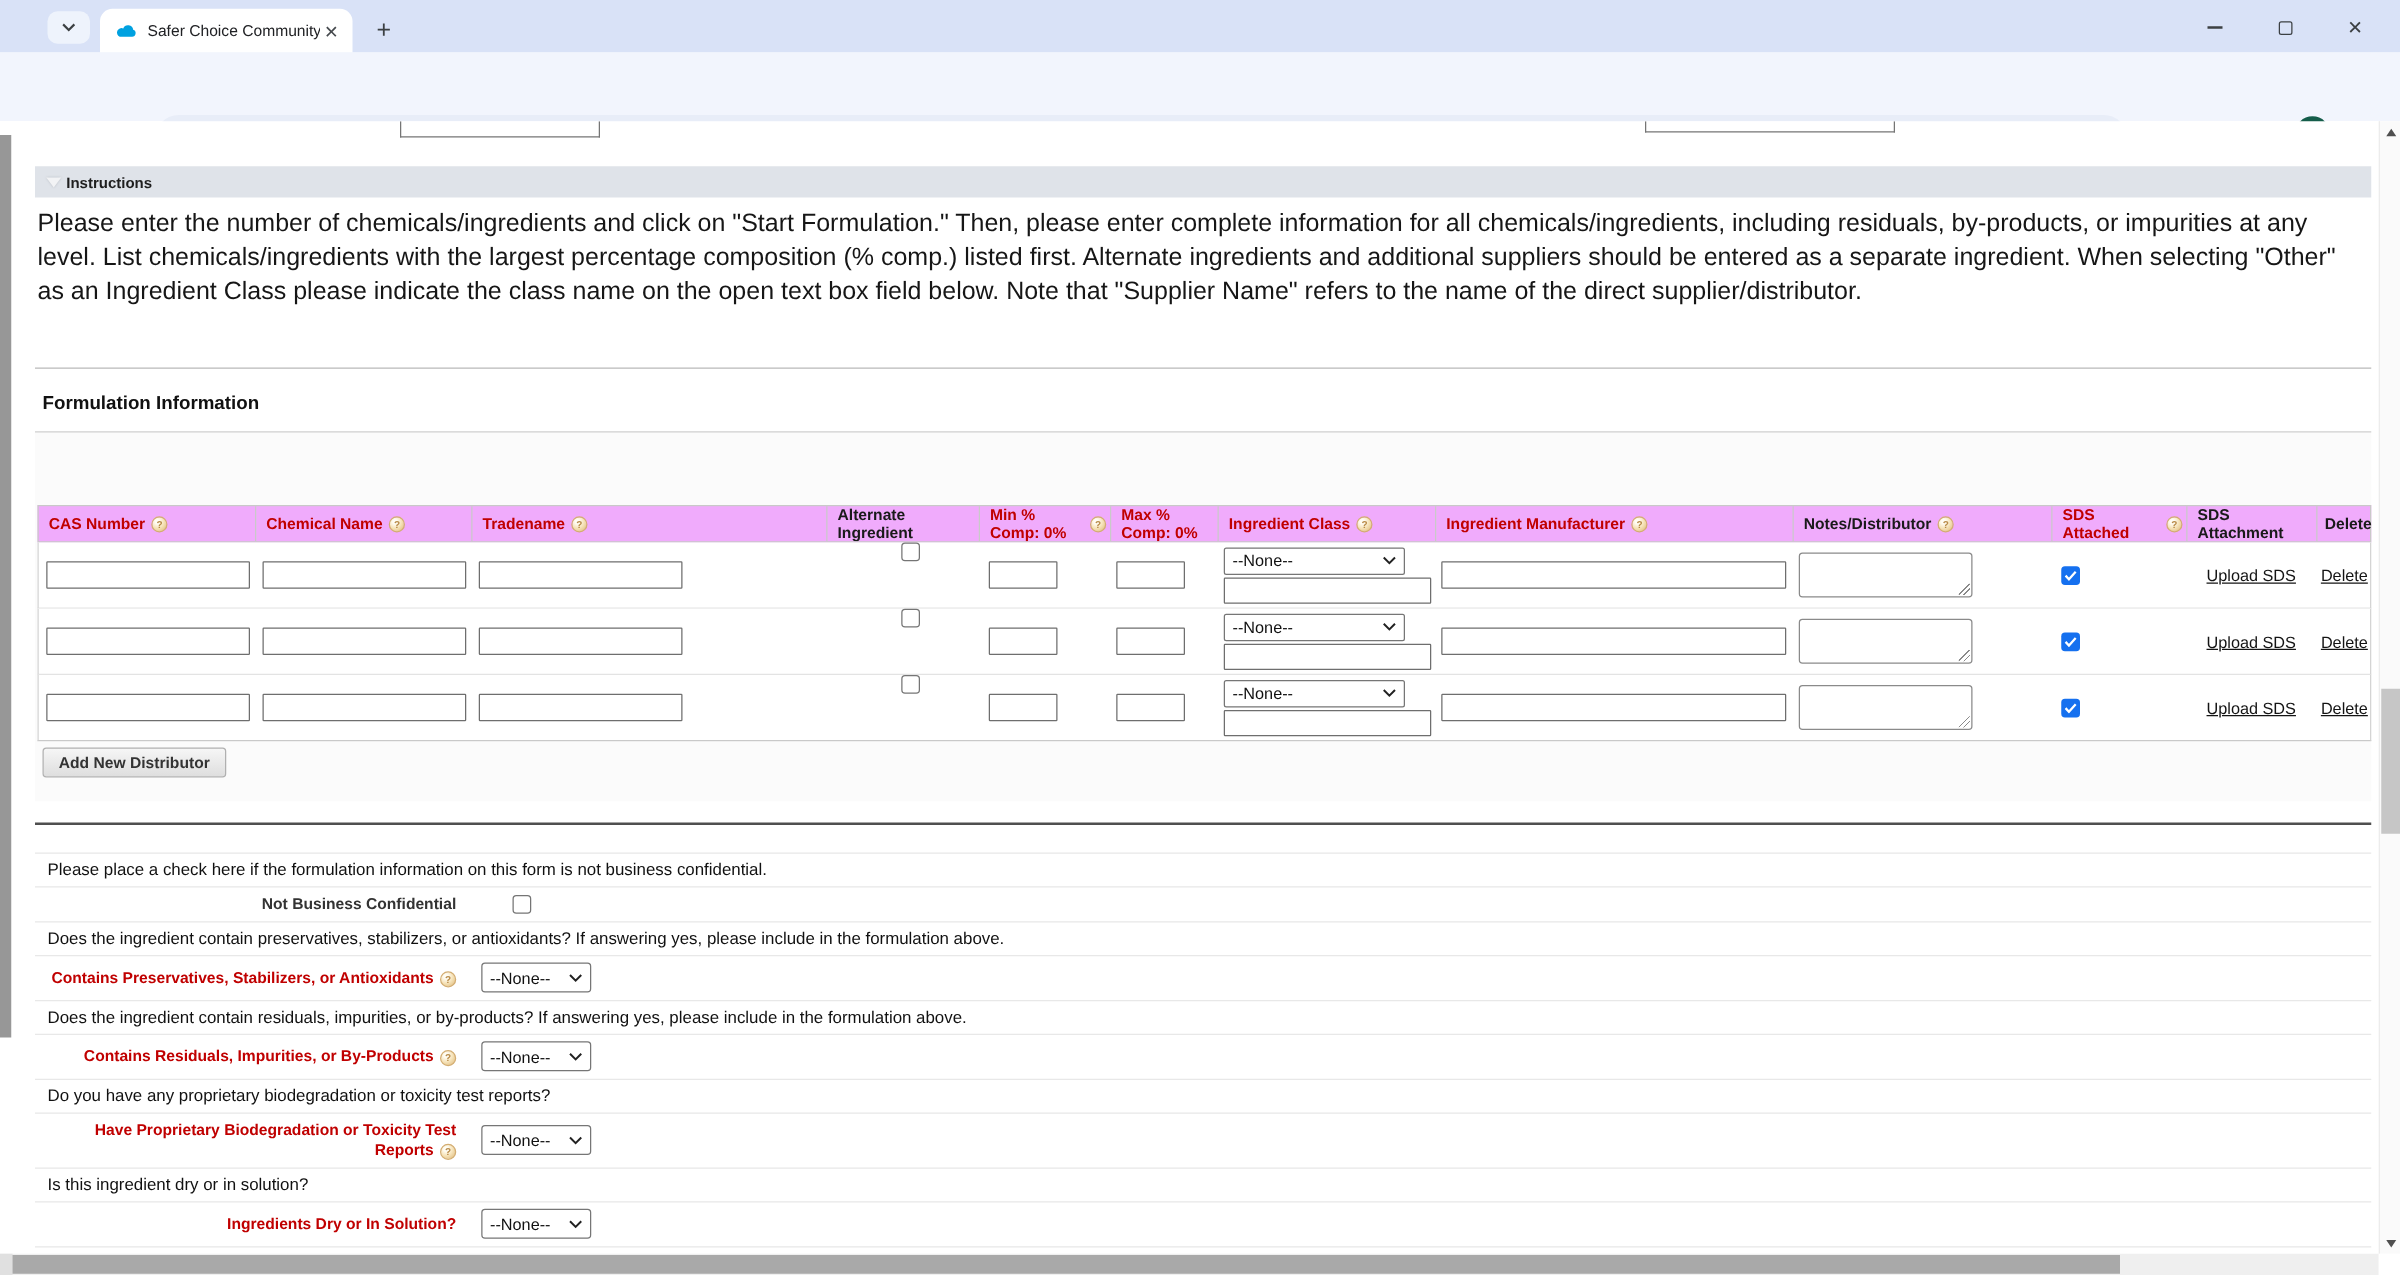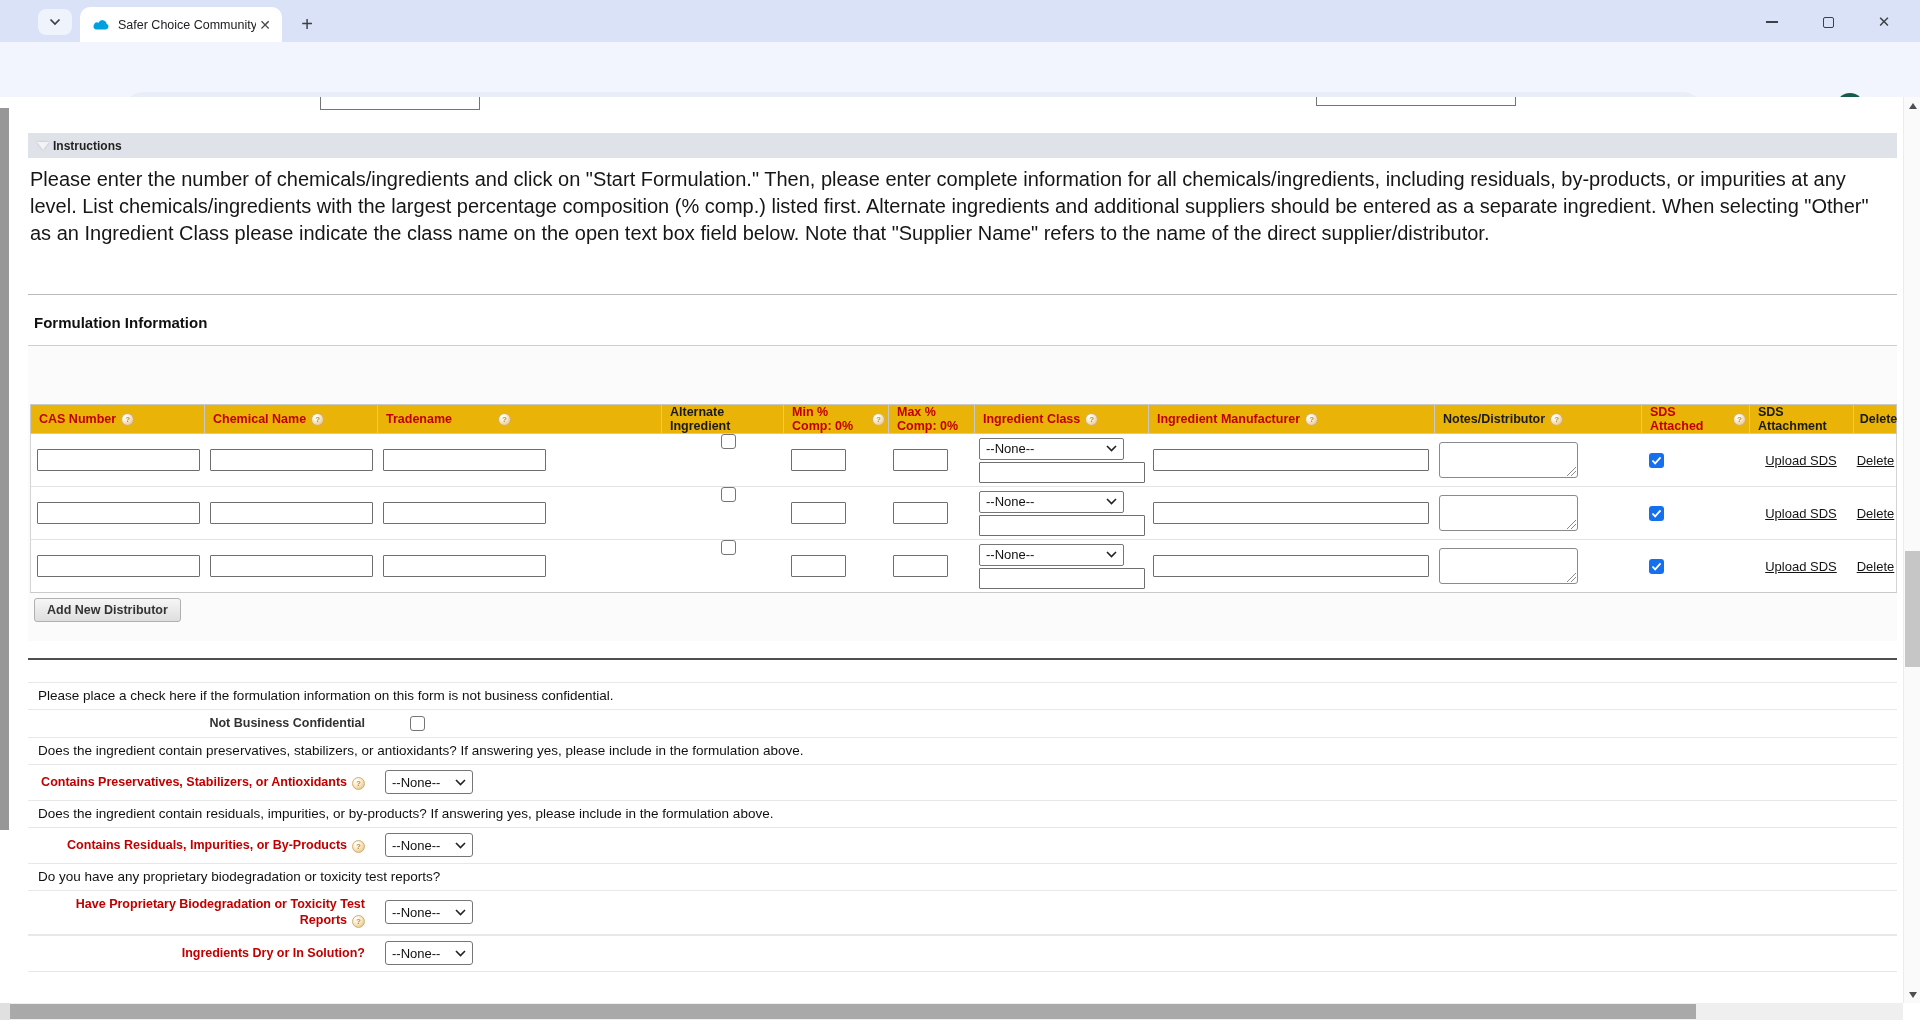--- a/index.html
+++ b/index.html
@@ -52,30 +52,30 @@
     border-top:8px solid #f2f3f5; margin-left:9px; filter:drop-shadow(0 0 1px #b9bdc4); }
   .instr-label { margin-left:4px; font-size:12px; font-weight:bold; color:#1f1f1f; }
   .instr-body { position:absolute; left:30px; top:69px; width:1842px; font-size:20px; line-height:27px; color:#161616; }
 
   .hr1 { position:absolute; left:28px; top:197px; width:1869px; height:1px; background:#b9b9b9; }
   .form-title { position:absolute; left:34px; top:217px; font-size:15px; font-weight:bold; color:#111; }
 
   .form-section { position:absolute; left:28px; top:248px; width:1869px; height:296px; background:#fbfbfb;
     border-top:1px solid #cfcfcf; }
   .ftable { position:absolute; left:2px; top:58px; width:1867px; }
-  .fh-row { display:flex; height:30px; background:#eab308; border:1px solid #c9c9c9; }
+  .fh-row { display:flex; height:30px; background:#f0abfc; border:1px solid #c9c9c9; }
   .fh-cell { display:flex; align-items:center; padding-left:8px; padding-right:3px; border-left:1px solid #c9c9c9;
     font-size:12.5px; font-weight:bold; color:#1a1a1a; flex-shrink:0; overflow:hidden; }
   .fh-cell:first-child { border-left:none; }
   .fh-cell.red { color:#c00000; }
   .fb-row { display:flex; height:53px; background:#fff; border-left:1px solid #d4d4d4; border-right:1px solid #d4d4d4;
     border-bottom:1px solid #e3e3e3; align-items:center; }
   .fb-row:last-of-type { border-bottom:1px solid #c9c9c9; }
   .fb-cell { display:flex; align-items:center; height:100%; flex-shrink:0; }
-  .c1{width:173px;} .c2{width:173px;} .c3{width:284px;gap:41px;} .c4{width:122px;flex-direction:column;} .c5{width:105px;} .c6{width:86px;}
+  .c1{width:173px;} .c2{width:173px;} .c3{width:284px;} .c4{width:122px;flex-direction:column;} .c5{width:105px;} .c6{width:86px;}
   .c7{width:174px;} .c8{width:286px;} .c9{width:207px;} .c10{width:108px;} .c11{width:104px;} .c12{width:45px;}
   .c11 { justify-content:center; } .c12 { justify-content:center; }
 
   .tin { height:22px; border:1px solid #6e6e6e; background:#fff; border-radius:1px; font-size:13px; padding:0 4px;
     font-family:"Liberation Sans", sans-serif; }
   .w163 { width:163px; margin-left:6px; } .w55 { width:55px; margin-left:8px; }
   .w276 { width:276px; margin-left:5px; } .w166 { width:166px; }
   .stack { display:flex; flex-direction:column; margin-left:5px; }
   .sel { display:inline-flex; align-items:center; border:1px solid #767676; border-radius:3px; background:#fff;
     font-size:13px; color:#111; padding:0 6px; height:24px; }
@@ -499,20 +499,21 @@
                 <span>--None--</span>
                 <svg width="11" height="7" viewBox="0 0 11 7">
                   <path d="M1 1l4.5 4.5L10 1" fill="none" stroke="#222" stroke-width="1.6"></path>
                 </svg>
               </span>
             </div>
         </div>
       </div>
 
       <div class="qblock">
+        <div class="q-text">Is this ingredient dry or in solution?</div>
         <div class="q-row">
           <div class="q-label red">Ingredients Dry or In Solution?</div>
           <div class="q-ctl">
               <span class="sel q-sel">
                 <span>--None--</span>
                 <svg width="11" height="7" viewBox="0 0 11 7">
                   <path d="M1 1l4.5 4.5L10 1" fill="none" stroke="#222" stroke-width="1.6"></path>
                 </svg>
               </span>
             </div>

